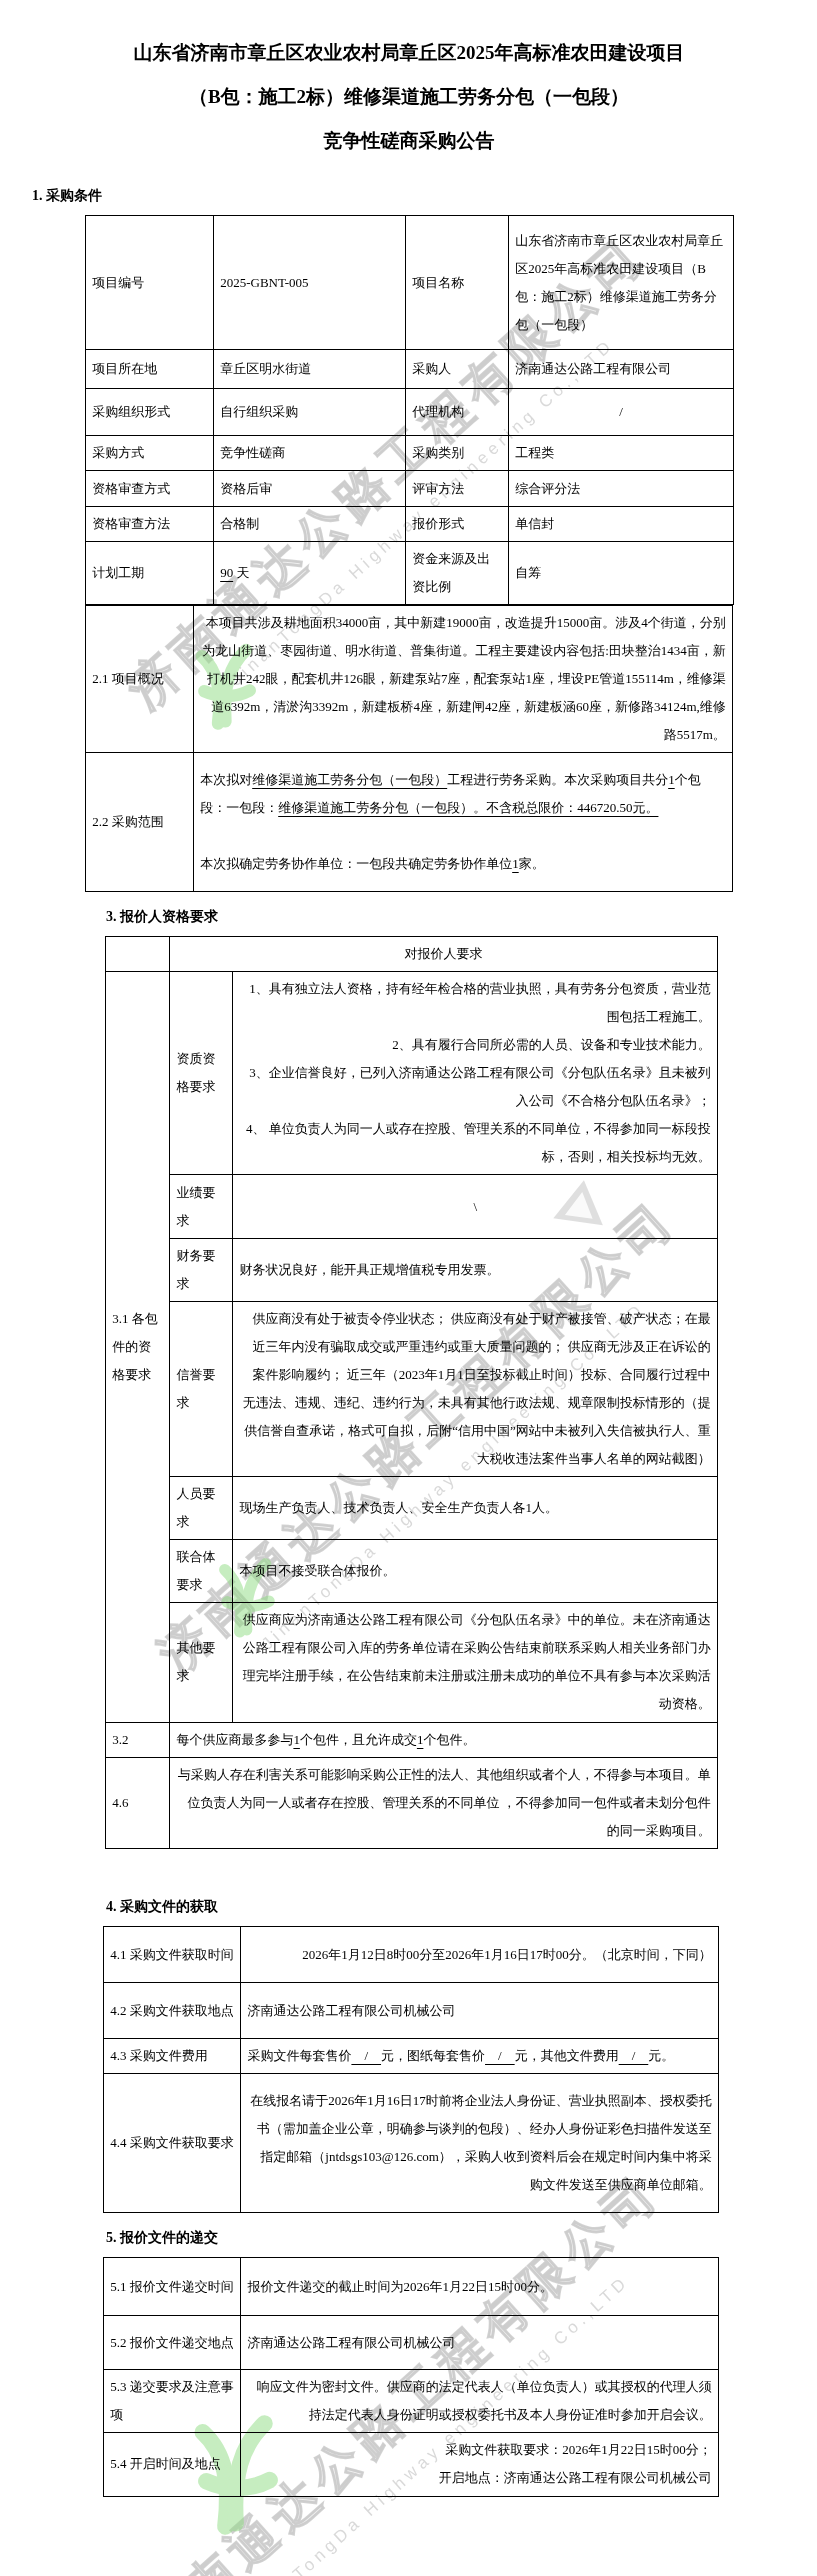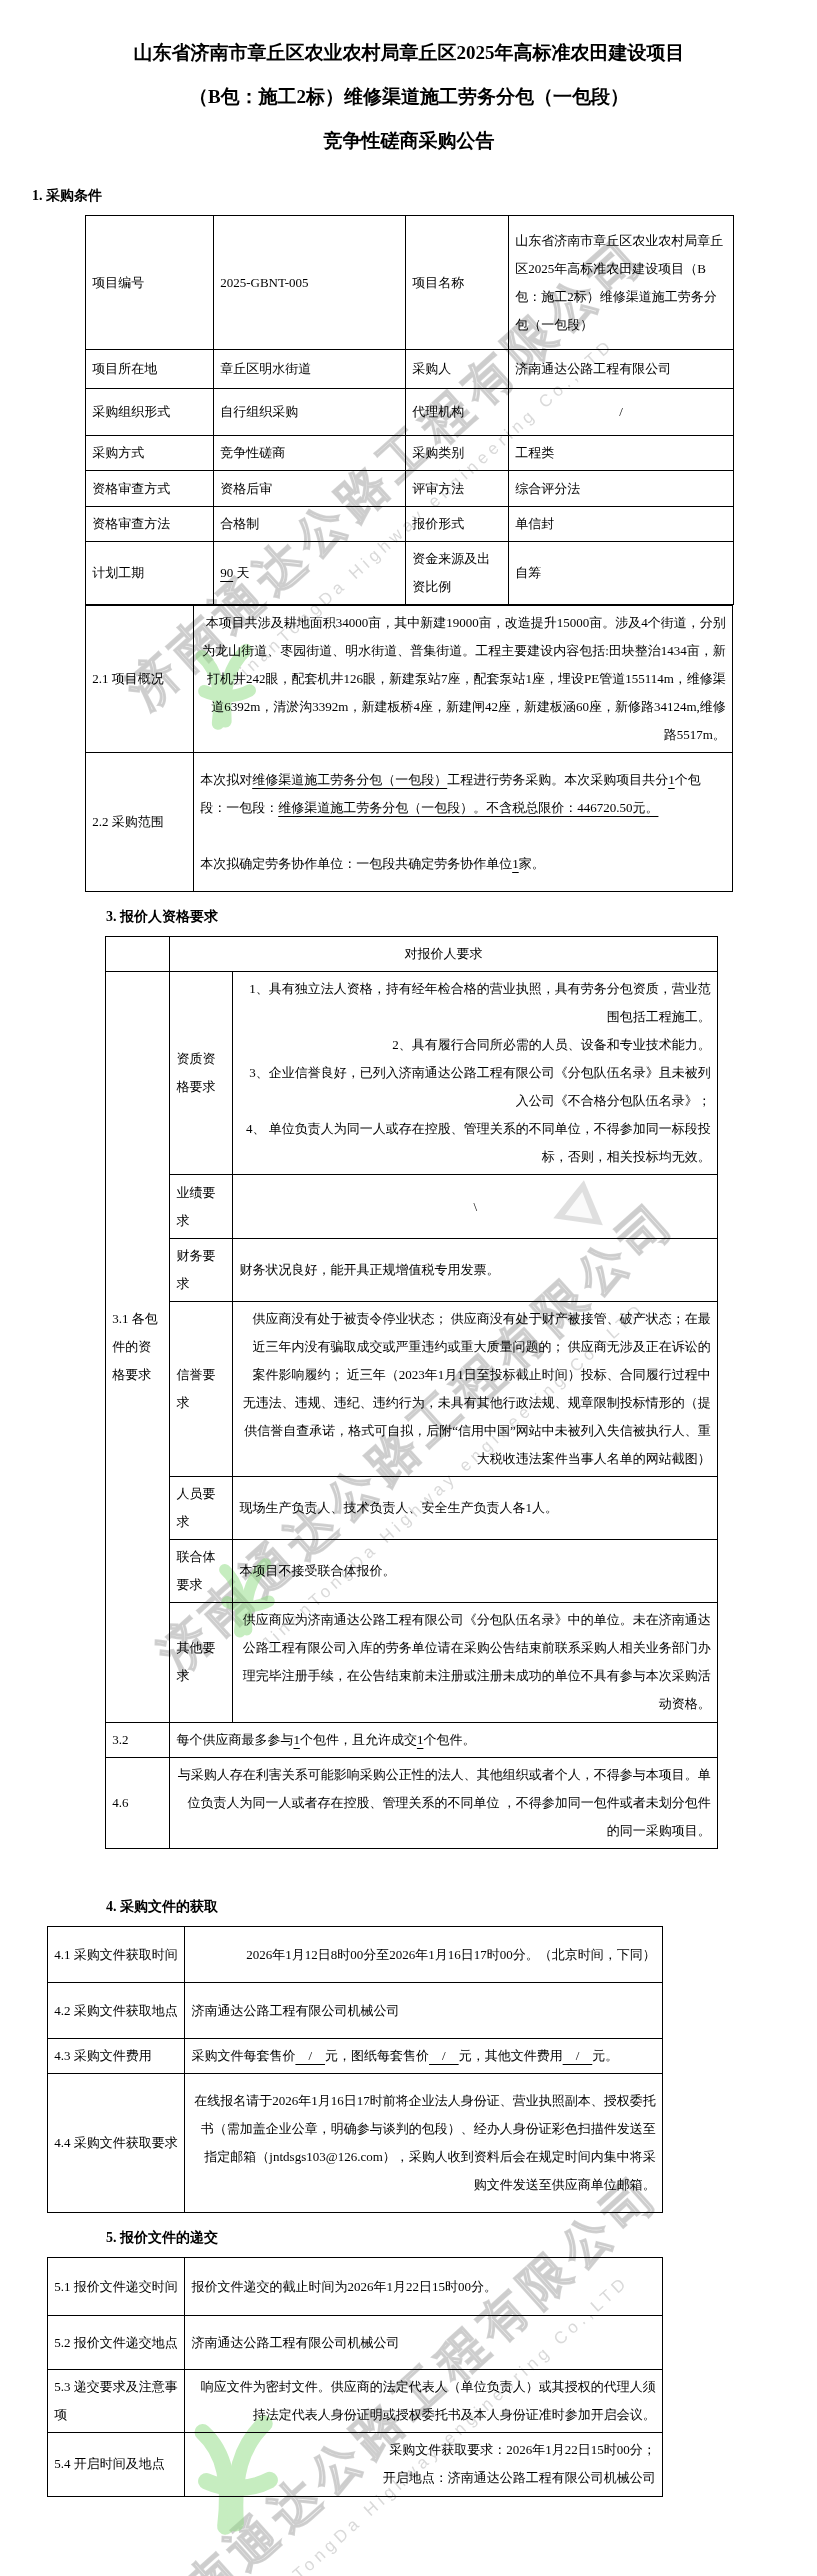--- a/index.html
+++ b/index.html
@@ -45,21 +45,21 @@
   table{border-collapse:collapse;table-layout:fixed;background:transparent;}
   td{border:1px solid #000;padding:3.1px 6.2px;vertical-align:middle;
      line-height:28px;word-break:break-all;}
   .t-outer{border:1.5px solid #000;}
   tr{border-top:1.5px solid #000;border-bottom:1.5px solid #000;}
   .pre{white-space:pre-wrap;text-align:right;}
   .u-seg{text-decoration:underline;text-underline-offset:3.6px;}
   .t1{margin-left:85px;width:648px;}
   .t2{margin-left:85px;width:648px;}
   .t3{margin-left:105px;width:613px;padding-left:36px;}
-  .t45{margin-left:47px;width:616px;padding-left:24px;}
+  .t45{margin-left:103px;width:616px;padding-left:24px;}
   .cell-c{text-align:center;}
   .indent-first{text-indent:43px;}
   .lbl{vertical-align:middle;}
 </style>
 </head>
 <body>
 
 <div class="wm wm-rot" style="left:397px;top:484px;">
   <div class="wm-cn">济南通达公路工程有限公司</div>
   <div class="wm-en">JinanTongDa Highway engineering Co.,LTD</div>

